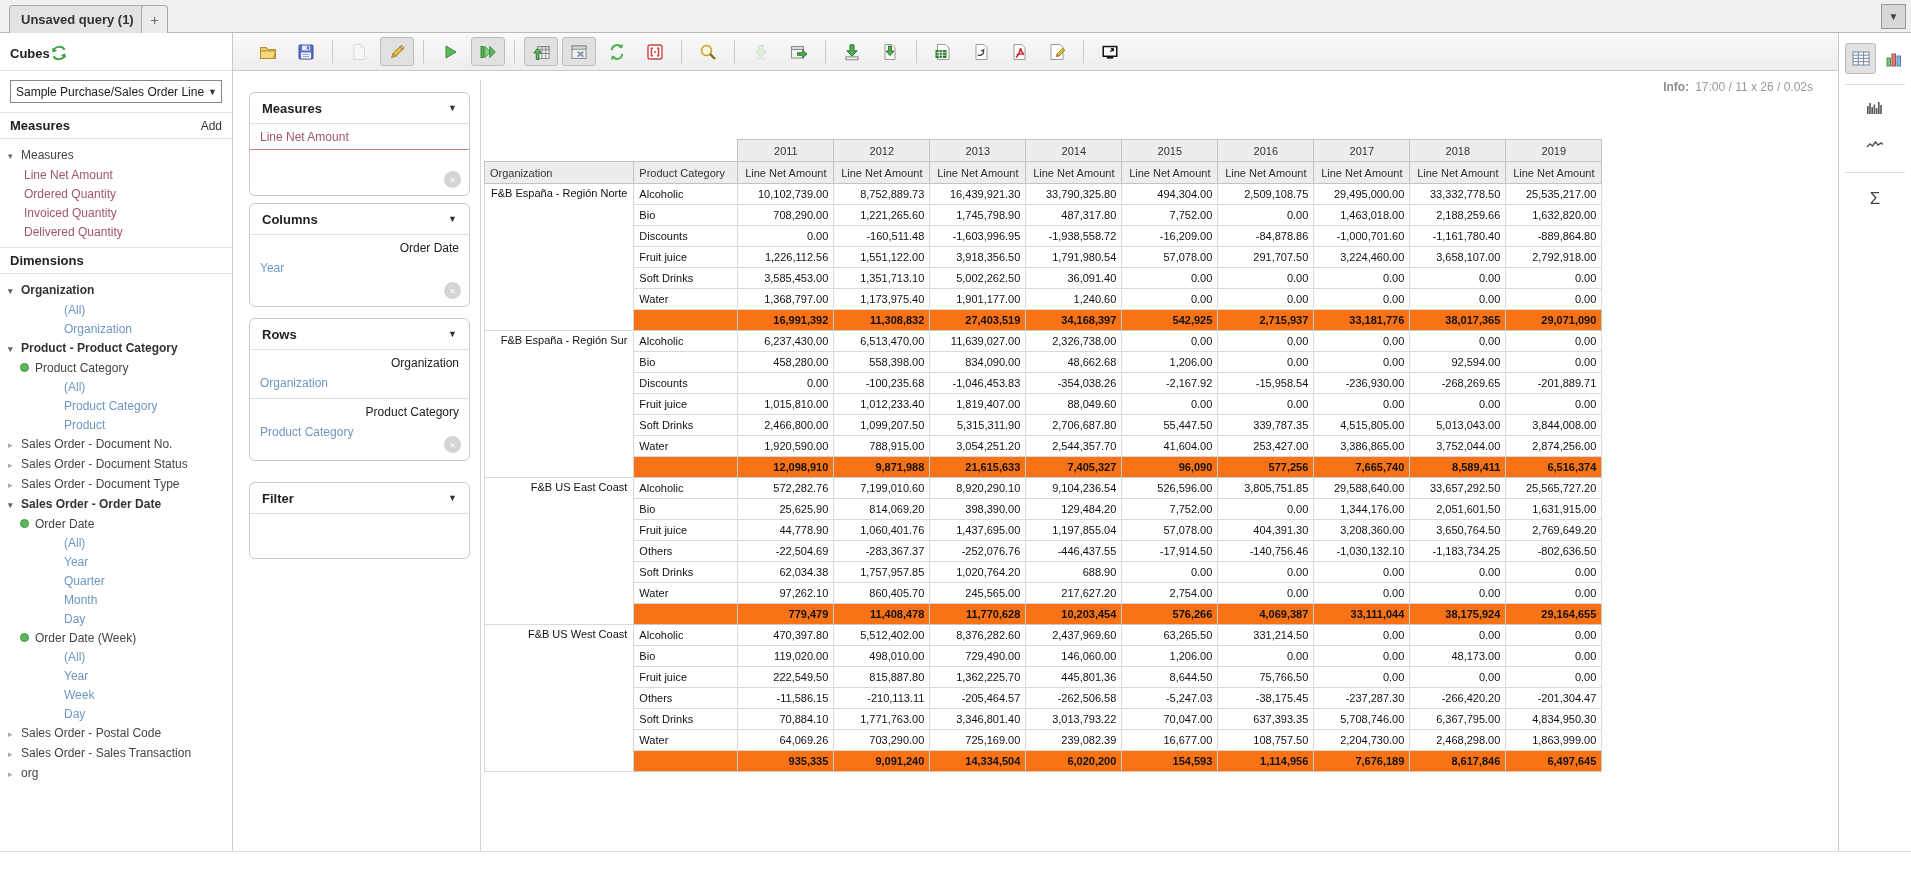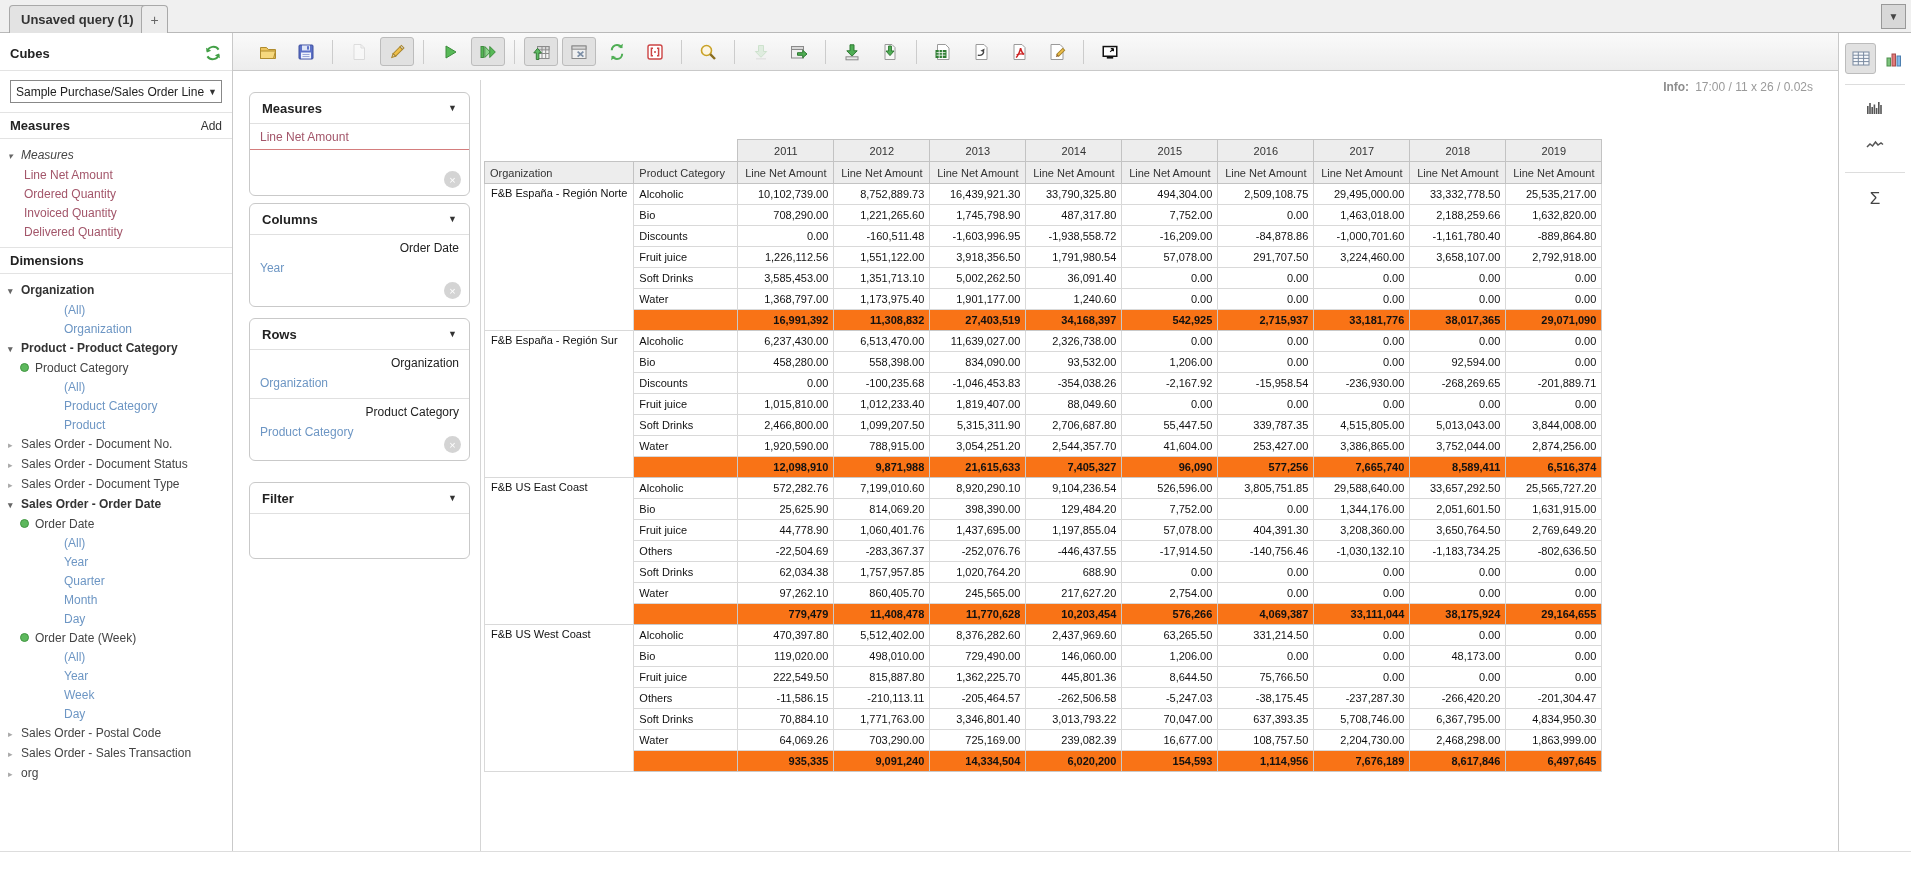--- a/index.html
+++ b/index.html
@@ -7,33 +7,33 @@
 
   
   .tabbar{position:absolute;left:0;top:0;width:1911px;height:33px;background:#f0f0f0;border-bottom:1px solid #b9b9b9;box-sizing:border-box;}
   .tab{position:absolute;left:9px;top:5px;height:28px;box-sizing:border-box;background:#e3e3e3;border:1px solid #a9a9a9;border-bottom:none;border-radius:4px 4px 0 0;display:flex;align-items:center;padding:0 11px;font-size:13px;font-weight:bold;color:#333;cursor:default;}
   .tab-close{margin-left:9px;color:#9a9a9a;font-weight:bold;font-size:12px;}
   .tab.plus{left:141px;width:27px;font-weight:normal;color:#666;justify-content:center;background:#ececec;padding:0;font-size:14px;}
   .corner-dd{position:absolute;right:5px;top:4px;width:25px;height:25px;background:#d8d8d8;border:1px solid #999;box-sizing:border-box;display:flex;align-items:center;justify-content:center;color:#444;font-size:10px;}
 
   
   .sidebar{position:absolute;left:0;top:33px;width:233px;height:818px;border-right:1px solid #c9c9c9;box-sizing:border-box;background:#fff;}
-  .cubes-row{display:flex;justify-content:space-between;align-items:center;padding:11px 10px 8px;border-bottom:1px solid #e3e3e3;}
+  .cubes-row{display:flex;align-items:center;padding:11px 10px 8px;border-bottom:1px solid #e3e3e3;}
   .cubes-title{font-weight:bold;font-size:13px;color:#222;}
   .refresh{display:flex;align-items:center;}
   .cube-select{position:relative;margin:9px 10px 9px;height:23px;border:1px solid #888;background:#fff;display:flex;align-items:center;box-sizing:border-box;padding:0 16px 0 5px;}
   .cube-select-text{font-size:12px;color:#222;white-space:nowrap;overflow:hidden;}
   .sel-caret{position:absolute;right:4px;top:6px;font-size:9px;color:#333;}
   .side-hdr{display:flex;justify-content:space-between;align-items:center;border-top:1px solid #e3e3e3;border-bottom:1px solid #e3e3e3;padding:5px 10px;font-size:13px;font-weight:bold;color:#222;}
   .side-hdr .add{font-weight:normal;font-size:12px;color:#333;margin-left:40px;}
   .tree{padding:7px 0 5px;font-size:12px;color:#444;}
   .trow{line-height:19px;padding-left:8px;}
   .trow .arr{display:inline-block;width:13px;font-size:9px;color:#666;}
   .trow .arr.closed{color:#a9a9a9;}
-  .trow.root{color:#444;font-style:italic;}
+  .trow.root{color:#444;}
   .trow.measure{padding-left:24px;color:#a3566a;}
   .trow.dim{color:#333;font-weight:bold;}
   .trow.dim.collapsed{font-weight:normal;color:#444;}
   .trow.level{padding-left:33px;color:#6d96c4;margin-left:31px;}
   .trow.hier{padding-left:20px;color:#444;}
   .dot{display:inline-block;width:7px;height:7px;border-radius:50%;background:#5cb85c;border:1px solid #419641;margin-right:6px;}
 
   
   .toolbar{position:absolute;left:233px;top:33px;width:1605px;height:38px;background:linear-gradient(#fafafa,#ededed);border-bottom:1px solid #c9c9c9;box-sizing:border-box;display:flex;align-items:center;padding-left:16px;}
   .tb-btn{width:32px;height:27px;display:flex;align-items:center;justify-content:center;border:1px solid transparent;border-radius:3px;margin:0 2px;}
@@ -64,21 +64,21 @@
 
   
   .tablewrap{position:absolute;left:484px;top:104px;margin-top:35px;}
   table.pivot{border-collapse:collapse;font-size:11px;color:#111;table-layout:fixed;}
   .pivot th,.pivot td{box-sizing:border-box;overflow:hidden;white-space:nowrap;}
   .pivot .yhdr,.pivot .mhdr,.pivot .rhdr{background:#ededed;border:1px solid #c3c3c3;font-weight:normal;color:#333;height:22px;padding:0 5px;}
   .yhdr,.mhdr{text-align:center;}
   .rhdr{text-align:left;}
   .pivot td{border:1px solid #d9d9d9;height:21px;padding:0 5px;background:#fff;}
   .blankcell{border:none !important;background:#fff !important;}
-  .orgcell{vertical-align:top;text-align:left;padding:3px 6px !important;}
+  .orgcell{vertical-align:top;text-align:right;padding:3px 6px !important;}
   .catcell{text-align:left;}
   .num{text-align:right;}
   tr.total td{background:#f97316;font-weight:bold;border-color:#c9c9c9;}
 
   
   .rightstrip{position:absolute;left:1838px;top:33px;width:73px;height:818px;border-left:1px solid #c9c9c9;box-sizing:border-box;}
   .vs-row{display:flex;align-items:center;padding:10px 0 0 6px;}
   .vs-btn{width:34px;height:29px;display:flex;align-items:center;justify-content:center;border:1px solid transparent;border-radius:3px;margin-right:2px;}
   .vs-btn.active{background:#e1e1e1;border-color:#bcbcbc;}
   .vs-divider{border-top:1px solid #ddd;margin:10px 6px;}
@@ -506,21 +506,21 @@
             <td class="num">0.00</td>
             <td class="num">0.00</td>
             <td class="num">0.00</td>
             <td class="num">0.00</td>
           </tr>
           <tr>
             <td class="catcell">Bio</td>
             <td class="num">458,280.00</td>
             <td class="num">558,398.00</td>
             <td class="num">834,090.00</td>
-            <td class="num">93,532.00</td>
+            <td class="num">48,662.68</td>
             <td class="num">1,206.00</td>
             <td class="num">0.00</td>
             <td class="num">0.00</td>
             <td class="num">92,594.00</td>
             <td class="num">0.00</td>
           </tr>
           <tr>
             <td class="catcell">Discounts</td>
             <td class="num">0.00</td>
             <td class="num">-100,235.68</td>

